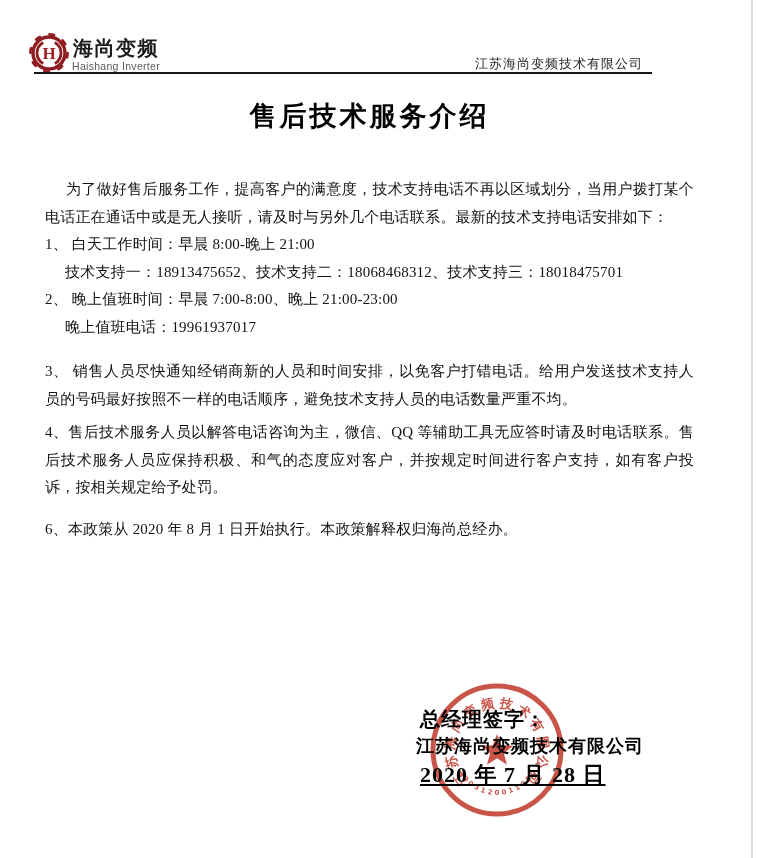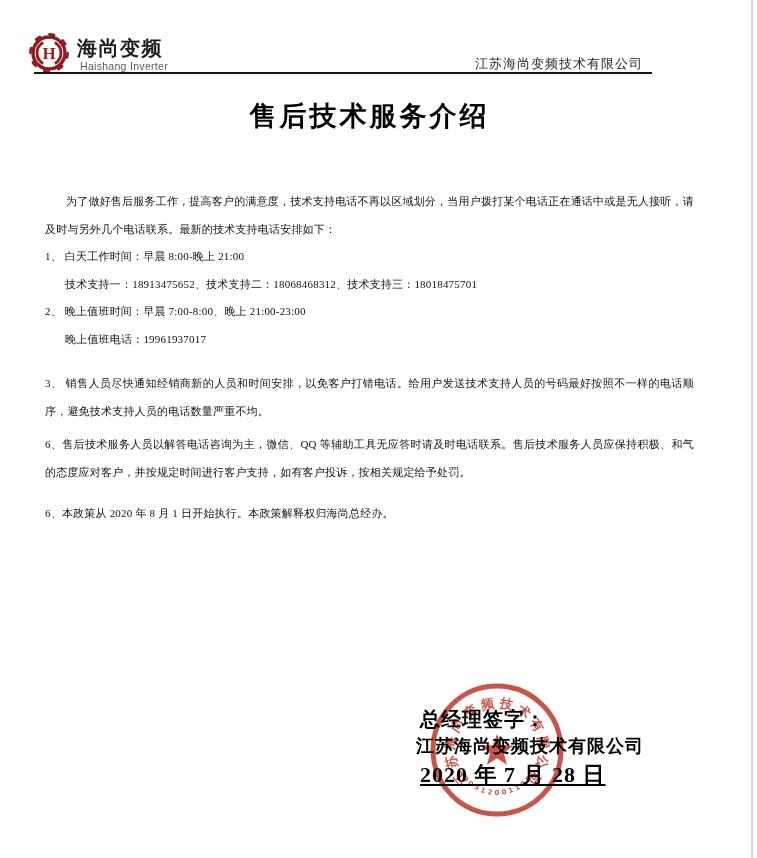--- a/index.html
+++ b/index.html
@@ -4,29 +4,29 @@
 <style>
   html,body{margin:0;padding:0;background:#ffffff;}
   body{width:757px;height:858px;overflow:hidden;font-family:"Liberation Serif","DejaVu Serif",serif;}
   .page{position:relative;width:757px;height:858px;background:#fff;}
   .page-edge{position:absolute;left:751px;top:0;width:2px;height:858px;background:#d9d9d9;}
 
   
   .logo-emblem{position:absolute;left:27px;top:31px;width:44px;height:44px;}
   .brand{position:absolute;left:72px;top:37px;font-family:"Liberation Sans","DejaVu Sans",sans-serif;text-align:center;}
   .brand-cn{font-size:20px;font-weight:bold;color:#1b1b1b;letter-spacing:1.5px;line-height:22px;}
-  .brand-en{font-size:10.5px;color:#5a5a5a;letter-spacing:0.3px;margin-top:1px;margin-left:8px;}
+  .brand-en{font-size:10.5px;color:#5a5a5a;letter-spacing:0.3px;margin-top:1px;}
   .company-top{position:absolute;top:55px;right:114px;font-size:13px;color:#262626;letter-spacing:1px;}
   .header-rule{position:absolute;left:34px;top:72px;width:618px;height:2px;background:#161616;}
 
   
   .content{position:absolute;left:45px;top:96px;width:649px;color:#121212;}
-  .doc-title{margin:0 0 52px 0;text-align:center;font-family:Liberation Sans, sans-serif;
+  .doc-title{margin:0 0 40px 0;text-align:center;font-family:Liberation Sans, sans-serif;
              font-weight:bold;font-size:27px;letter-spacing:3px;color:#000;line-height:40px;}
-  .para{margin:0;font-size:11px;line-height:27.5px;text-align:justify;letter-spacing:0.2px;}
+  .para{margin:0;font-size:15px;line-height:27.5px;text-align:justify;letter-spacing:0.2px;}
   .para.indent{text-indent:21px;}
   .para.sub{margin-left:20px;}
   .gap-lg{margin-top:17px;}
   .gap-sm{margin-top:6px;}
   .gap-xs{margin-top:14px;}
 
   
   .signature{position:absolute;left:420px;top:706px;z-index:3;color:#000;font-weight:bold;}
   .sig-label{font-size:20px;line-height:26px;letter-spacing:1px;}
   .sig-company{font-size:18px;line-height:29px;letter-spacing:1px;margin-left:-4px;}
@@ -65,21 +65,21 @@
   <div class="header-rule"></div>
 
   <div class="content">
     <h1 class="doc-title">售后技术服务介绍</h1>
     <p class="para indent">为了做好售后服务工作，提高客户的满意度，技术支持电话不再以区域划分，当用户拨打某个电话正在通话中或是无人接听，请及时与另外几个电话联系。最新的技术支持电话安排如下：</p>
     <p class="para">1、 白天工作时间：早晨 8:00-晚上 21:00</p>
     <p class="para sub">技术支持一：18913475652、技术支持二：18068468312、技术支持三：18018475701</p>
     <p class="para">2、 晚上值班时间：早晨 7:00-8:00、晚上 21:00-23:00</p>
     <p class="para sub">晚上值班电话：19961937017</p>
     <p class="para gap-lg">3、 销售人员尽快通知经销商新的人员和时间安排，以免客户打错电话。给用户发送技术支持人员的号码最好按照不一样的电话顺序，避免技术支持人员的电话数量严重不均。</p>
-    <p class="para gap-sm">6、售后技术服务人员以解答电话咨询为主，微信、QQ 等辅助工具无应答时请及时电话联系。售后技术服务人员应保持积极、和气的态度应对客户，并按规定时间进行客户支持，如有客户投诉，按相关规定给予处罚。</p>
+    <p class="para gap-sm">4、售后技术服务人员以解答电话咨询为主，微信、QQ 等辅助工具无应答时请及时电话联系。售后技术服务人员应保持积极、和气的态度应对客户，并按规定时间进行客户支持，如有客户投诉，按相关规定给予处罚。</p>
     <p class="para gap-xs">6、本政策从 2020 年 8 月 1 日开始执行。本政策解释权归海尚总经办。</p>
   </div>
 
   <div class="stamp">
     <svg id="stamp-svg" width="140" height="140" viewBox="0 0 140 140">
         <circle cx="70" cy="70" r="64" fill="none" stroke="#c13a2c" stroke-width="5"></circle>
         <text x="32.96349458048407" y="98.93608934030594" transform="rotate(-128 32.96349458048407 98.93608934030594)" class="stamp-ring-char" fill="#c13a2c">江</text>
         <text x="24.544097829008017" y="81.94826170709388" transform="rotate(-104.72727272727272 24.544097829008017 81.94826170709388)" class="stamp-ring-char" fill="#c13a2c">苏</text>
         <text x="23.521780356616013" y="63.01608284833252" transform="rotate(-81.45454545454545 23.521780356616013 63.01608284833252)" class="stamp-ring-char" fill="#c13a2c">海</text>
         <text x="30.062904792372827" y="45.220403022306385" transform="rotate(-58.18181818181819 30.062904792372827 45.220403022306385)" class="stamp-ring-char" fill="#c13a2c">尚</text>

